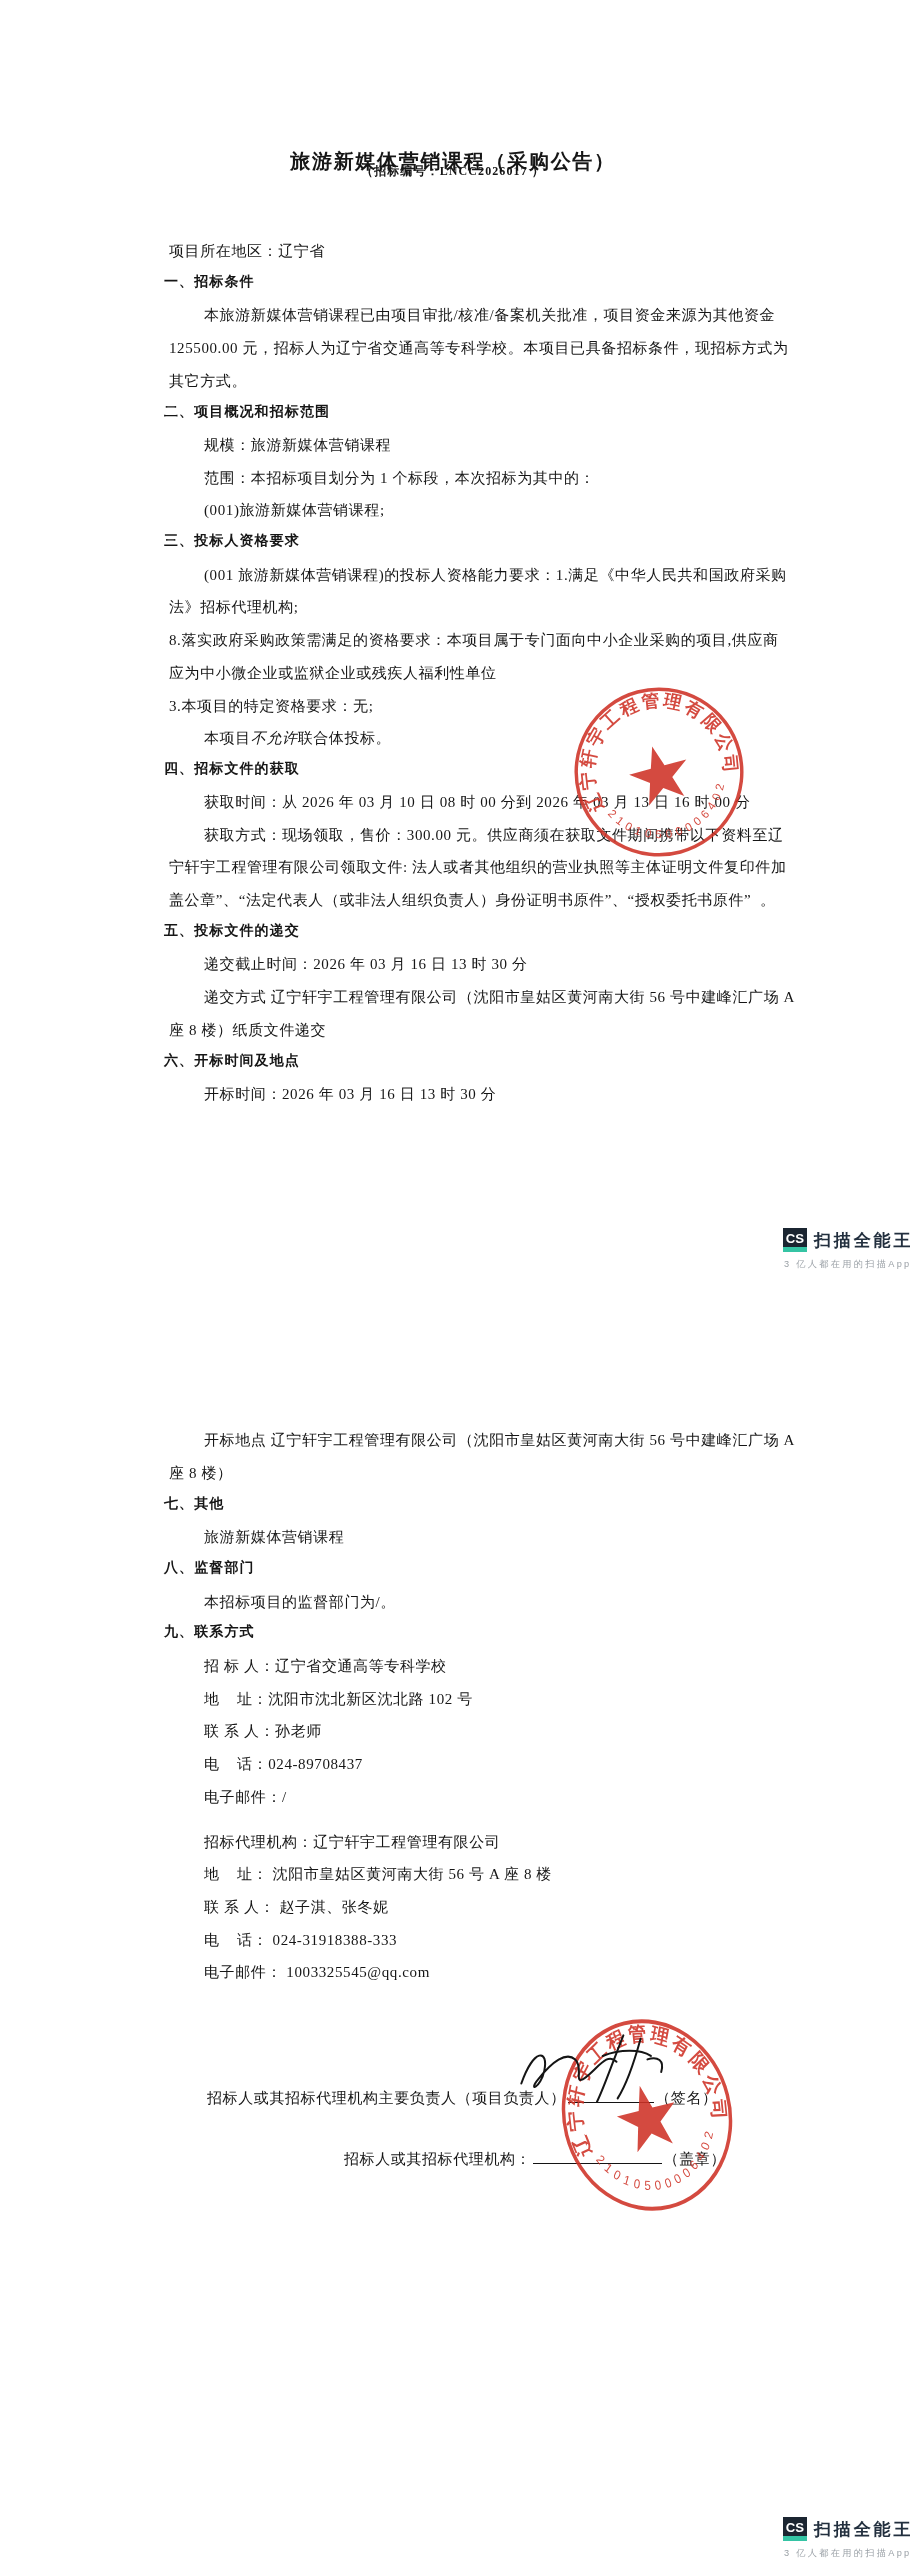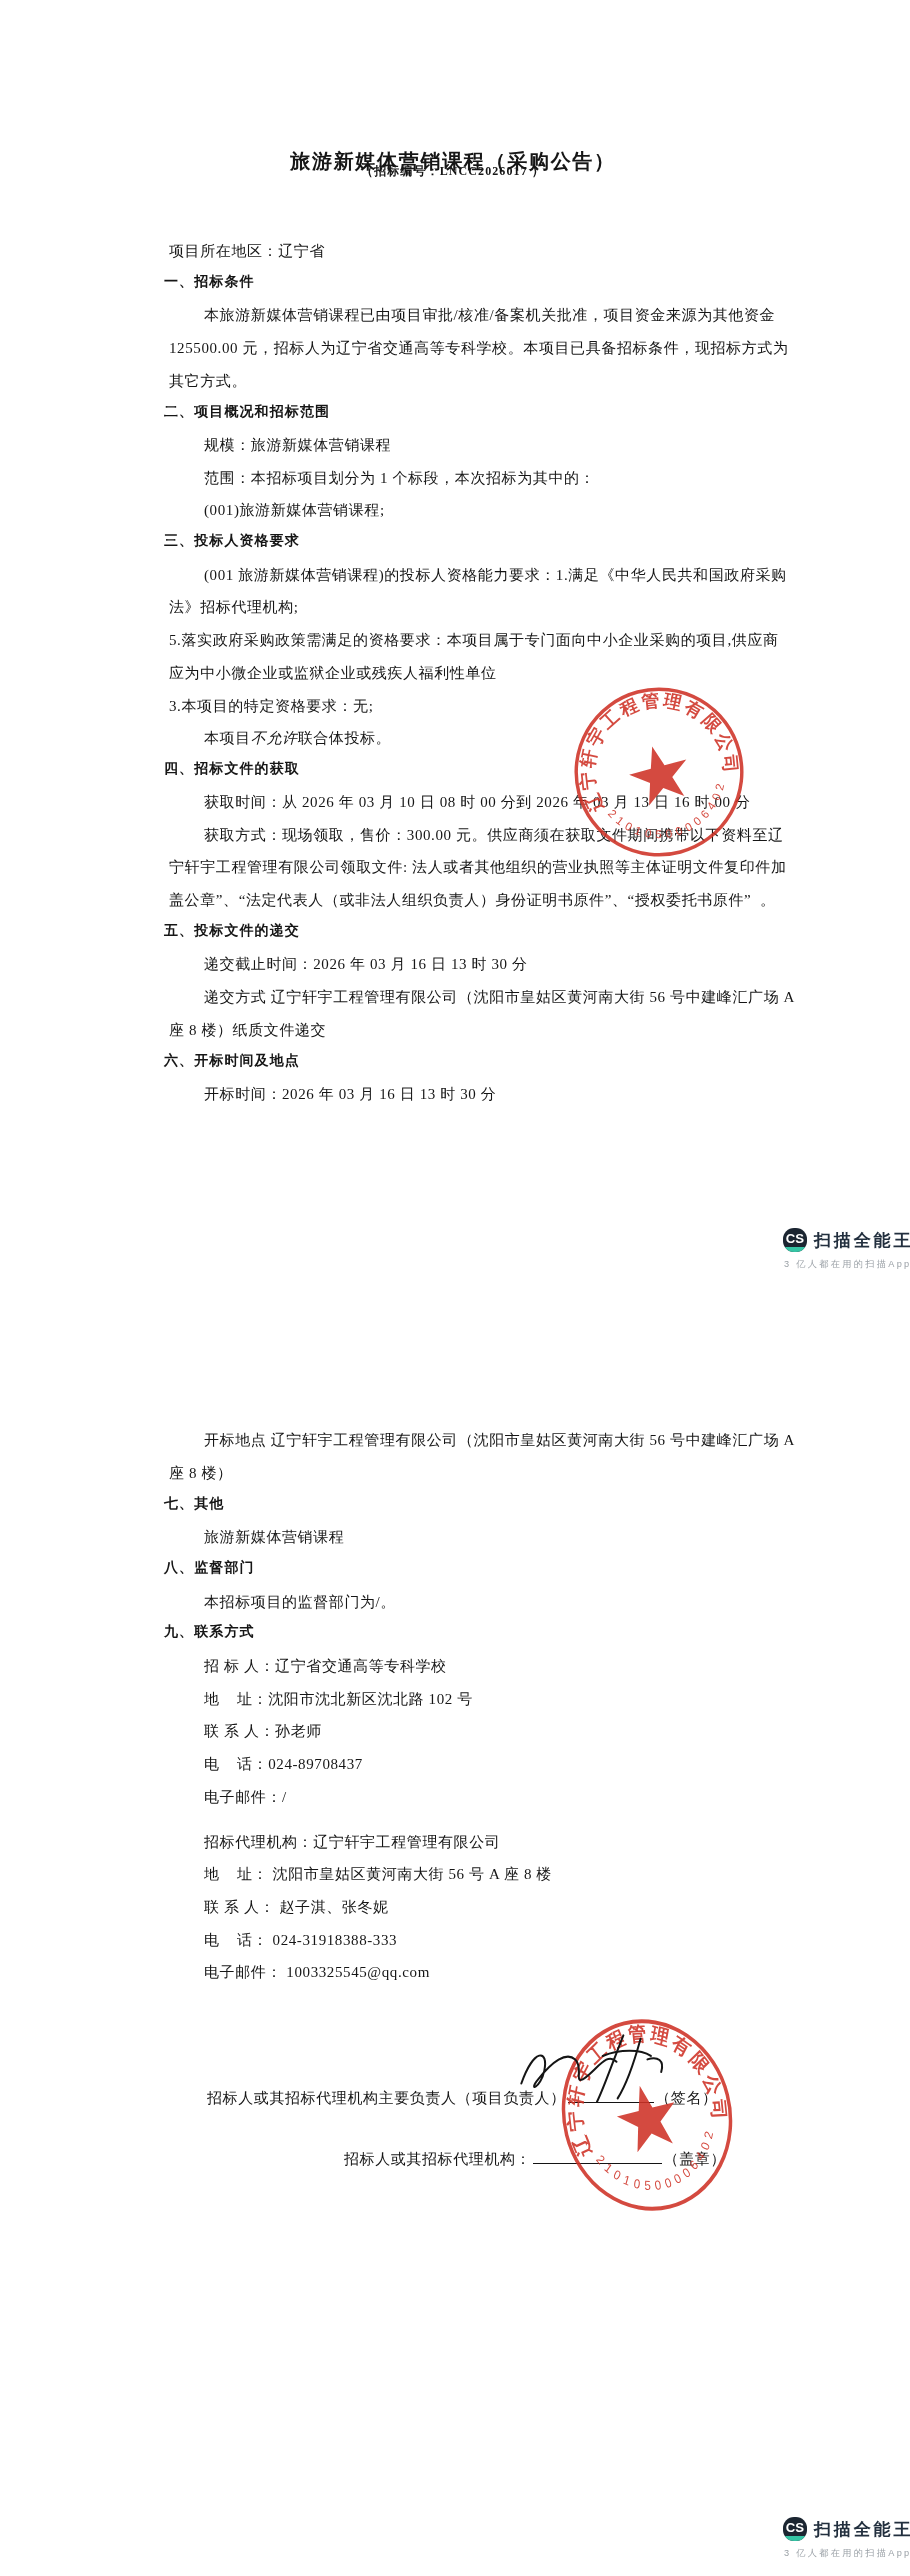--- a/index.html
+++ b/index.html
@@ -35,21 +35,21 @@
   .stamp1{left:567px;top:680px;transform:rotate(-15deg);}
   .stamp2{left:555px;top:2023px;transform:rotate(-14deg) scaleY(1.14);}
   
   .scribble{position:absolute;left:511px;top:2026px;}
   
   .watermark{position:absolute;width:132px;}
   .wm1{left:783px;top:1228px;}
   .wm2{left:783px;top:2517px;}
   .wm-row{display:flex;align-items:center;gap:6.9px;}
   .wm-logo{
-    position:relative;width:24px;height:24px;border-radius:11px;
+    position:relative;width:24px;height:24px;border-radius:0;
     display:flex;align-items:center;justify-content:center;
     overflow:hidden;flex:0 0 auto;
   }
   .wm-cs{
     font-family:"Liberation Sans","DejaVu Sans",sans-serif;
     font-weight:bold;font-size:13.2px;line-height:1;
     margin-top:-3.4px;
   }
   .wm-teal{position:absolute;left:0;right:0;bottom:0;height:5.2px;}
   .wm-brand{
@@ -76,21 +76,21 @@
       <div class="line" style="top: 308px; left: 204px;"><span>本旅游新媒体营销课程已由项目审批/核准/备案机关批准，项目资金来源为其他资金</span></div>
       <div class="line" style="top: 341px; left: 169px;"><span>125500.00 元，招标人为辽宁省交通高等专科学校。本项目已具备招标条件，现招标方式为</span></div>
       <div class="line" style="top: 374px; left: 169px;"><span>其它方式。</span></div>
       <div class="line h" style="top: 405px; left: 164px;"><span>二、项目概况和招标范围</span></div>
       <div class="line" style="top: 438px; left: 204px;"><span>规模：旅游新媒体营销课程</span></div>
       <div class="line" style="top: 471px; left: 204px;"><span>范围：本招标项目划分为 1 个标段，本次招标为其中的：</span></div>
       <div class="line" style="top: 503px; left: 204px;"><span>(001)旅游新媒体营销课程;</span></div>
       <div class="line h" style="top: 534px; left: 164px;"><span>三、投标人资格要求</span></div>
       <div class="line" style="top: 568px; left: 204px;"><span>(001 旅游新媒体营销课程)的投标人资格能力要求：1.满足《中华人民共和国政府采购</span></div>
       <div class="line" style="top: 600px; left: 169px;"><span>法》招标代理机构;</span></div>
-      <div class="line" style="top: 633px; left: 169px;"><span>5.落实政府采购政策需满足的资格要求：本项目属于专门面向中小企业采购的项目,供应商</span></div>
+      <div class="line" style="top: 633px; left: 169px;"><span>8.落实政府采购政策需满足的资格要求：本项目属于专门面向中小企业采购的项目,供应商</span></div>
       <div class="line" style="top: 666px; left: 169px;"><span>应为中小微企业或监狱企业或残疾人福利性单位</span></div>
       <div class="line" style="top: 699px; left: 169px;"><span>3.本项目的特定资格要求：无;</span></div>
       <div class="line" style="top: 731px; left: 204px;"><span>本项目</span><span class="ital">不允许</span><span>联合体投标。</span></div>
       <div class="line h" style="top: 762px; left: 164px;"><span>四、招标文件的获取</span></div>
       <div class="line" style="top: 795px; left: 204px;"><span>获取时间：从 2026 年 03 月 10 日 08 时 00 分到 2026 年 03 月 13 日 16 时 00 分</span></div>
       <div class="line" style="top: 828px; left: 204px;"><span>获取方式：现场领取，售价：300.00 元。供应商须在获取文件期间携带以下资料至辽</span></div>
       <div class="line" style="top: 860px; left: 169px;"><span>宁轩宇工程管理有限公司领取文件: 法人或者其他组织的营业执照等主体证明文件复印件加</span></div>
       <div class="line" style="top: 893px; left: 169px;"><span>盖公章”、“法定代表人（或非法人组织负责人）身份证明书原件”、“授权委托书原件”  。</span></div>
       <div class="line h" style="top: 924px; left: 164px;"><span>五、投标文件的递交</span></div>
       <div class="line" style="top: 957px; left: 204px;"><span>递交截止时间：2026 年 03 月 16 日 13 时 30 分</span></div>

